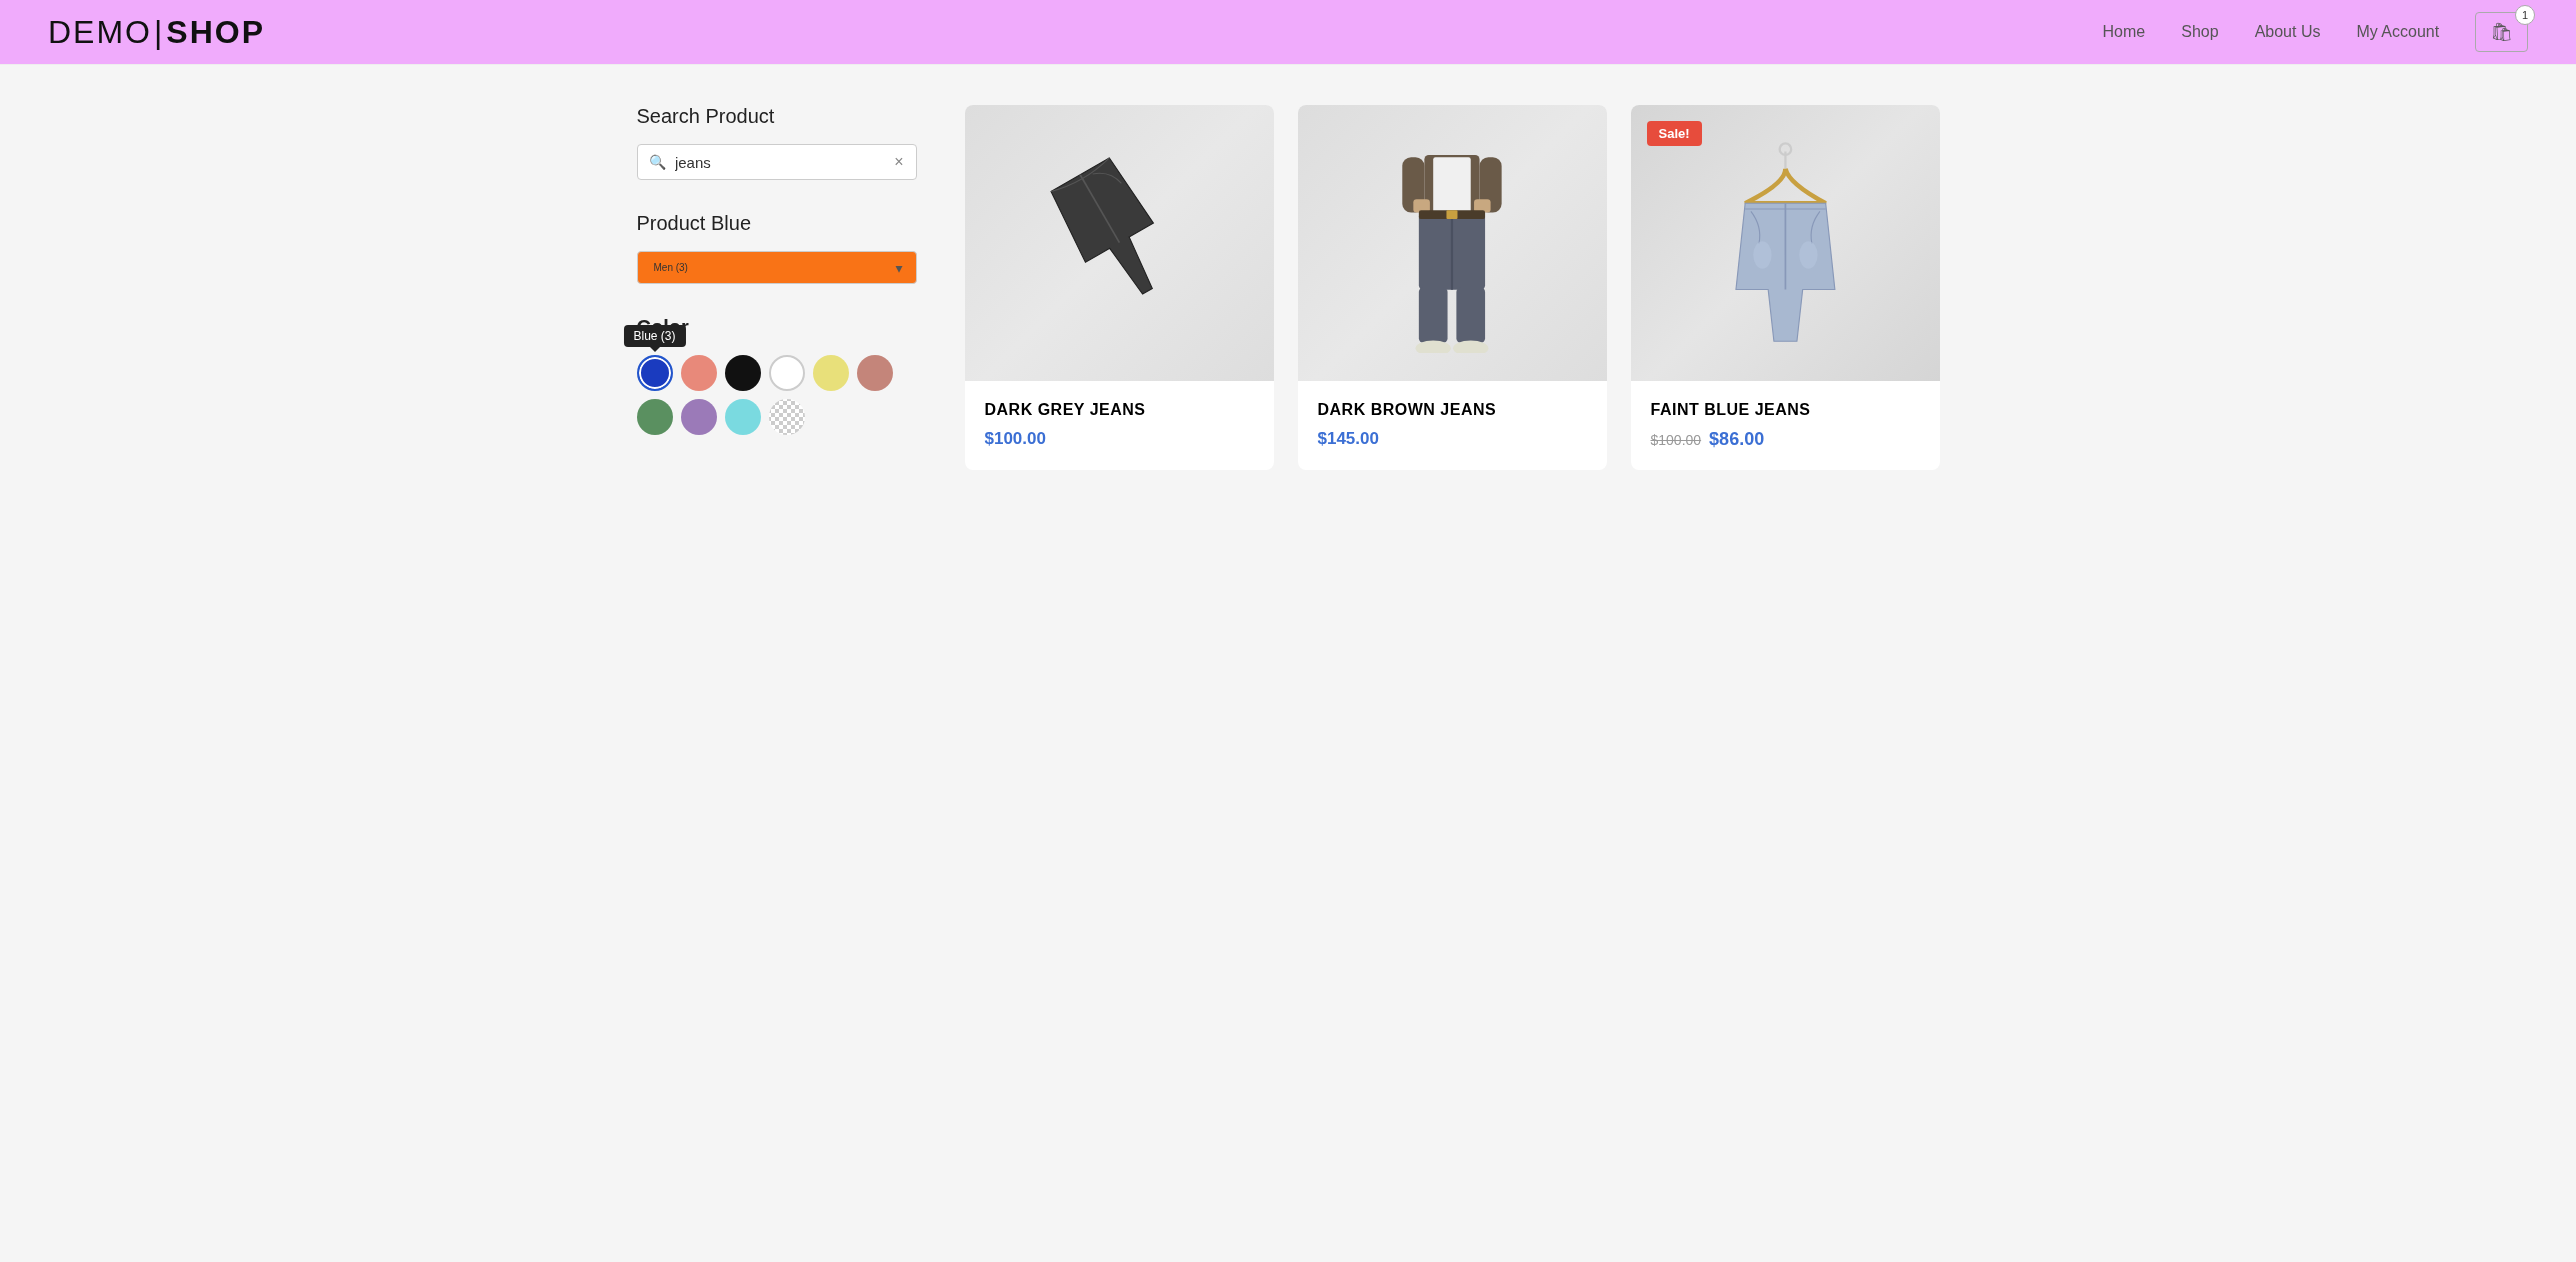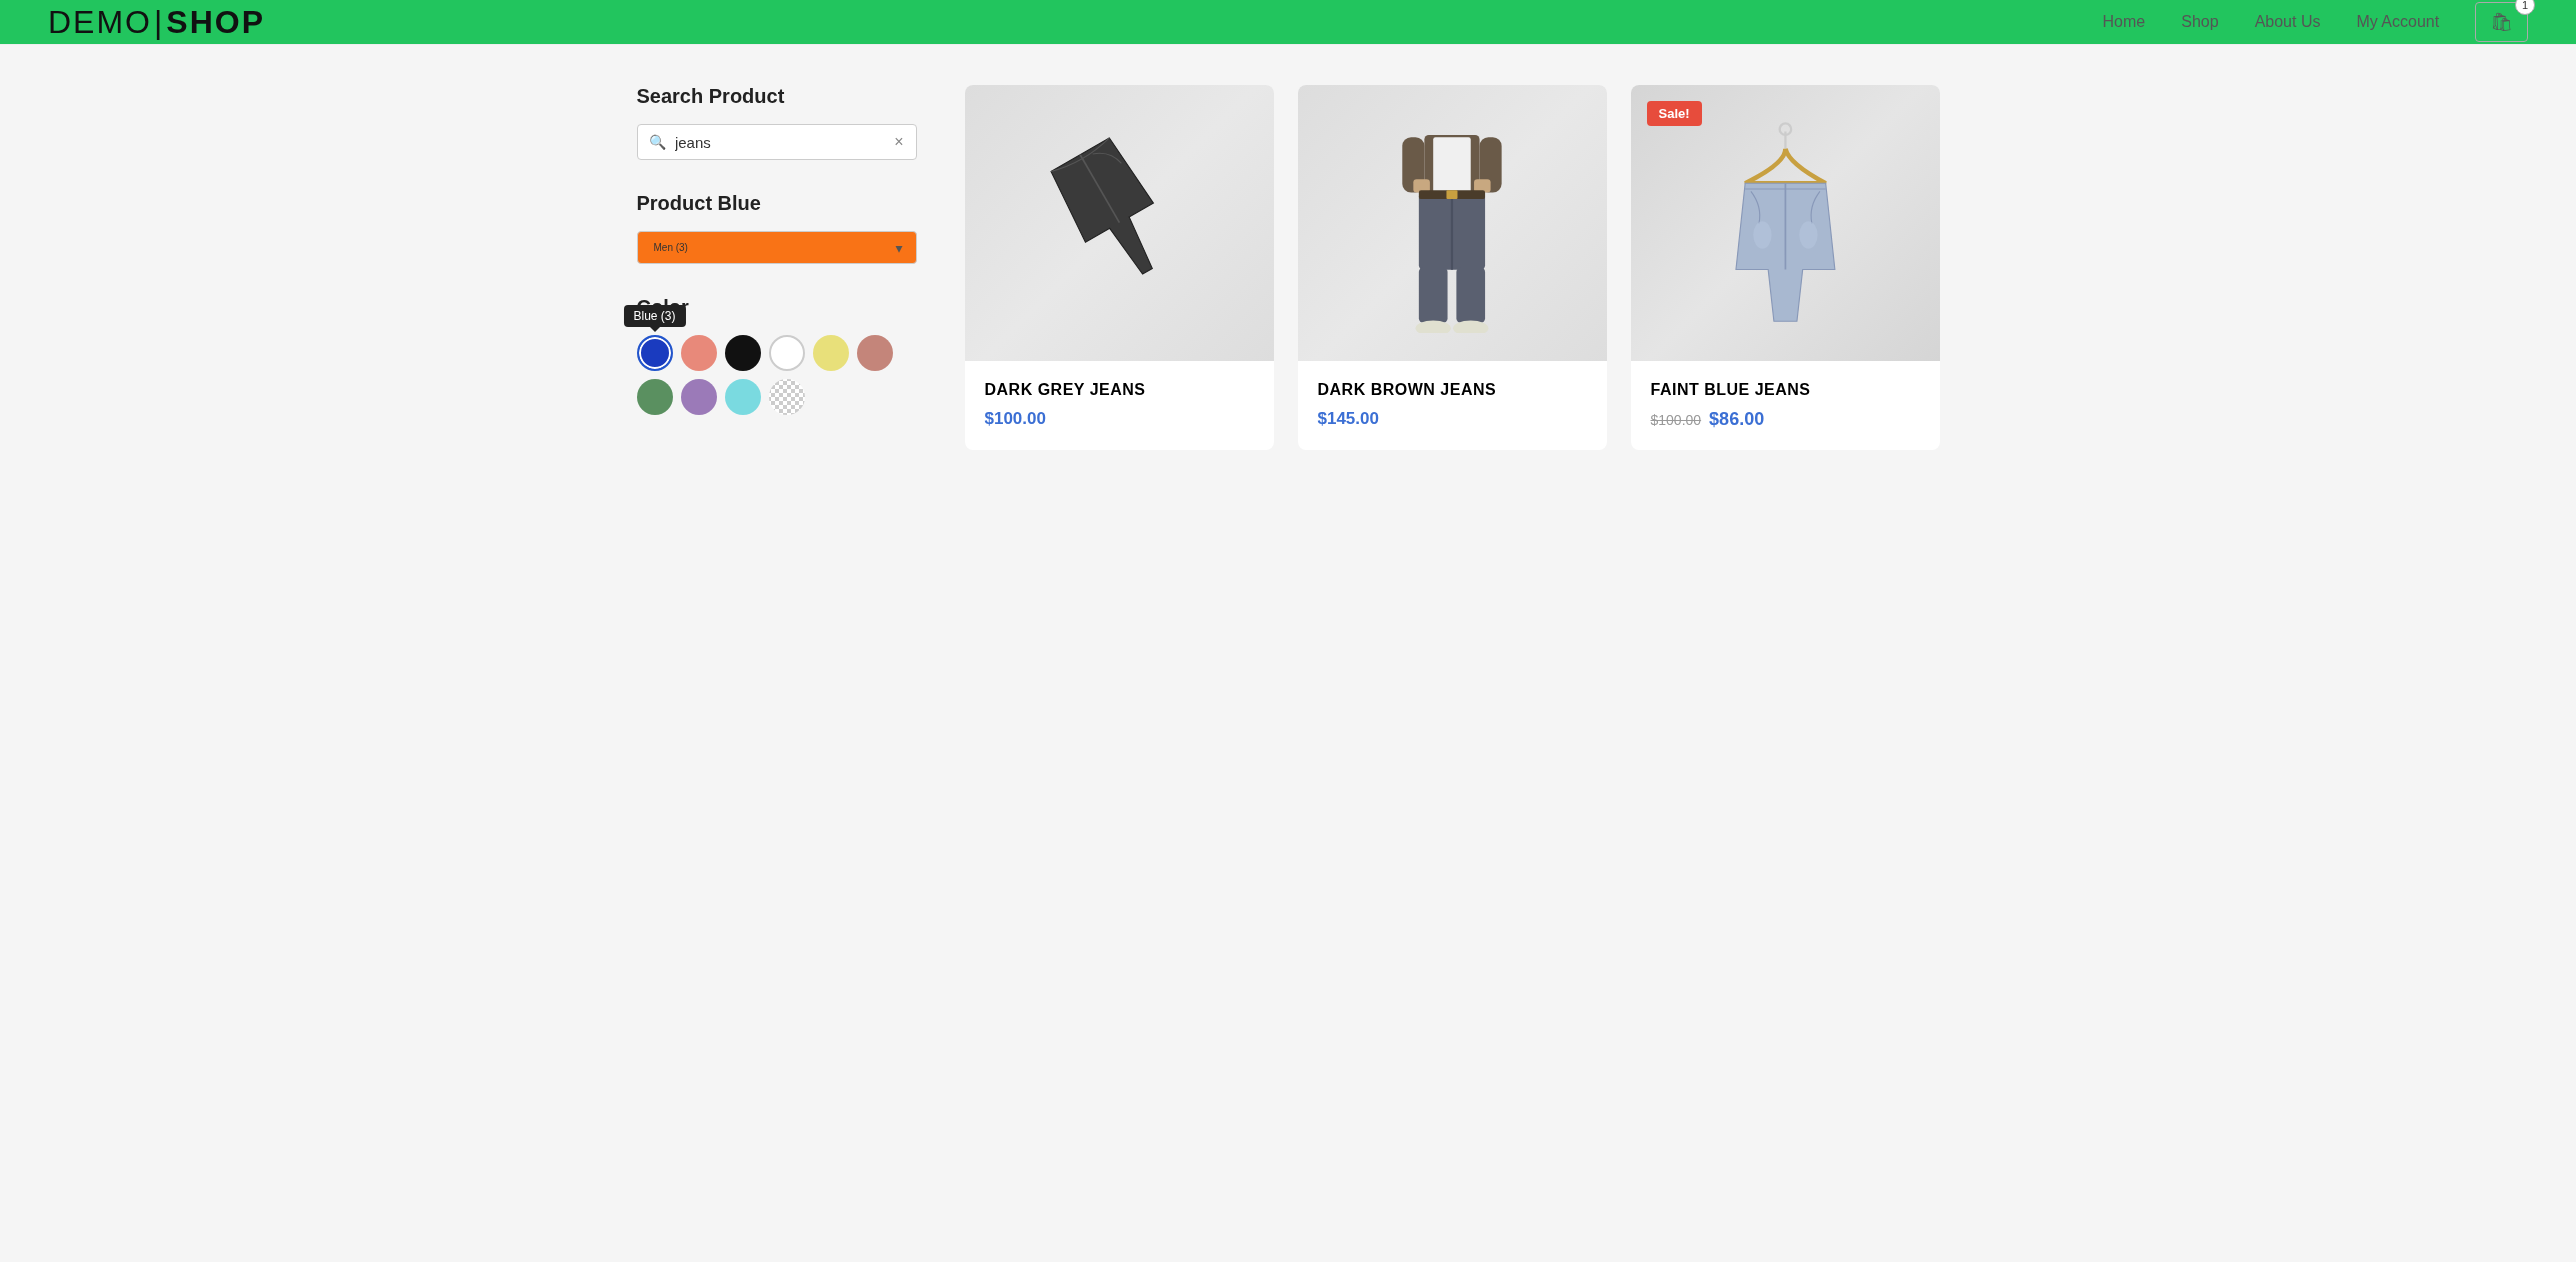--- a/index.html
+++ b/index.html
@@ -1,24 +1,24 @@
 <!DOCTYPE html>
 <html><head>
   <meta charset="utf-8">
   <style>
     * { box-sizing: border-box; margin: 0; padding: 0; }
     body { font-family: -apple-system, BlinkMacSystemFont, 'Segoe UI', Arial, sans-serif; background: #f5f5f5; color: #333; }
 
     
     .header {
-      background: #22c55e;
+      background: #f0abfc;
       display: flex;
       align-items: center;
       justify-content: space-between;
-      padding: 2px 48px;
+      padding: 12px 48px;
       border-bottom: 1px solid #eee;
     }
     .logo {
       font-size: 32px;
       font-weight: 400;
       letter-spacing: 2px;
       color: #111;
     }
     .logo-bold { font-weight: 800; }
     .logo-divider { font-weight: 300; margin: 0 2px; }
@@ -69,21 +69,21 @@
     }
 
     
     .sidebar {
       width: 280px;
       flex-shrink: 0;
     }
     .sidebar-section { margin-bottom: 32px; }
     .sidebar-title {
       font-size: 20px;
-      font-weight: 700;
+      font-weight: 400;
       margin-bottom: 16px;
       color: #222;
     }
     .search-box {
       display: flex;
       align-items: center;
       border: 1.5px solid #ccc;
       border-radius: 4px;
       padding: 8px 12px;
       background: #fff;

